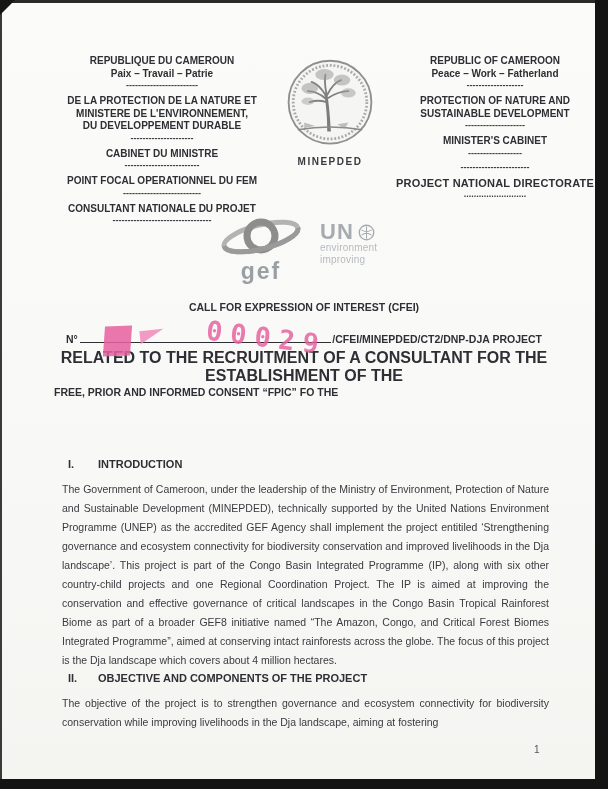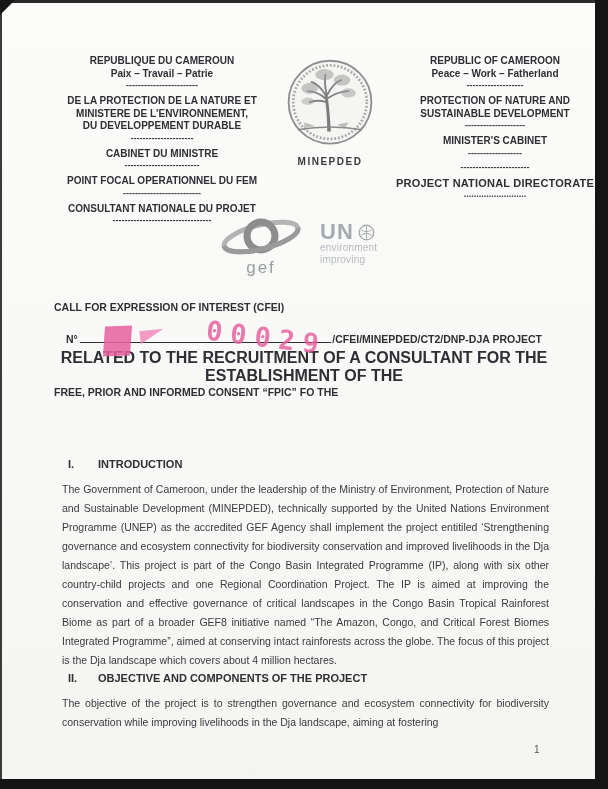--- a/index.html
+++ b/index.html
@@ -26,28 +26,28 @@
   .hline-wide{font-size:11px;letter-spacing:.2px;}
   .hsep{font-size:9px;line-height:9px;letter-spacing:0;margin:1px 0 5px 0;color:#3a3a40;}
 
   
   .seal{position:absolute;left:272px;top:58px;width:116px;text-align:center;}
   .seal-label{font-weight:bold;font-size:10px;letter-spacing:1.5px;color:#3a3a40;margin-top:2px;}
 
   
   .logos{position:absolute;left:220px;top:216px;display:flex;align-items:flex-start;gap:18px;}
   .gef-logo{width:82px;text-align:center;}
-  .gef-text{font-weight:normal;font-size:17px;letter-spacing:2px;color:#9a9fa3;margin-top:-8px;}
+  .gef-text{font-weight:bold;font-size:23px;letter-spacing:2px;color:#9a9fa3;margin-top:-8px;}
   .un-logo{padding-top:6px;}
   .un-row{display:flex;align-items:center;gap:4px;}
   .un-word{font-weight:bold;font-size:22px;color:#a6abb1;letter-spacing:1px;line-height:20px;}
   .un-sub{font-size:10px;color:#b6bbc1;line-height:11.5px;letter-spacing:.2px;}
 
   
-  .t-call{position:absolute;left:54px;top:301px;width:500px;text-align:left;
+  .t-call{position:absolute;left:54px;top:301px;width:500px;text-align:center;
     font-weight:bold;font-size:10.5px;color:#2e2e35;}
   .num-line{position:absolute;left:66px;top:332px;width:476px;display:flex;align-items:flex-end;
     font-weight:bold;font-size:10.5px;color:#2e2e35;}
   .num-underline{flex:1;border-bottom:1.6px solid #2e2e35;margin:0 1px 2px 2px;height:10px;}
   .t-line2{position:absolute;left:30px;top:349px;width:548px;text-align:center;
     font-weight:bold;font-size:16px;color:#2e2e35;}
   .t-line3{position:absolute;left:54px;top:386px;width:500px;text-align:left;
     font-weight:bold;font-size:10.5px;color:#2e2e35;}
   .quote{position:absolute;left:50px;top:390px;width:508px;text-align:center;
     font-size:10.5px;line-height:13.5px;color:#3a3a41;}

